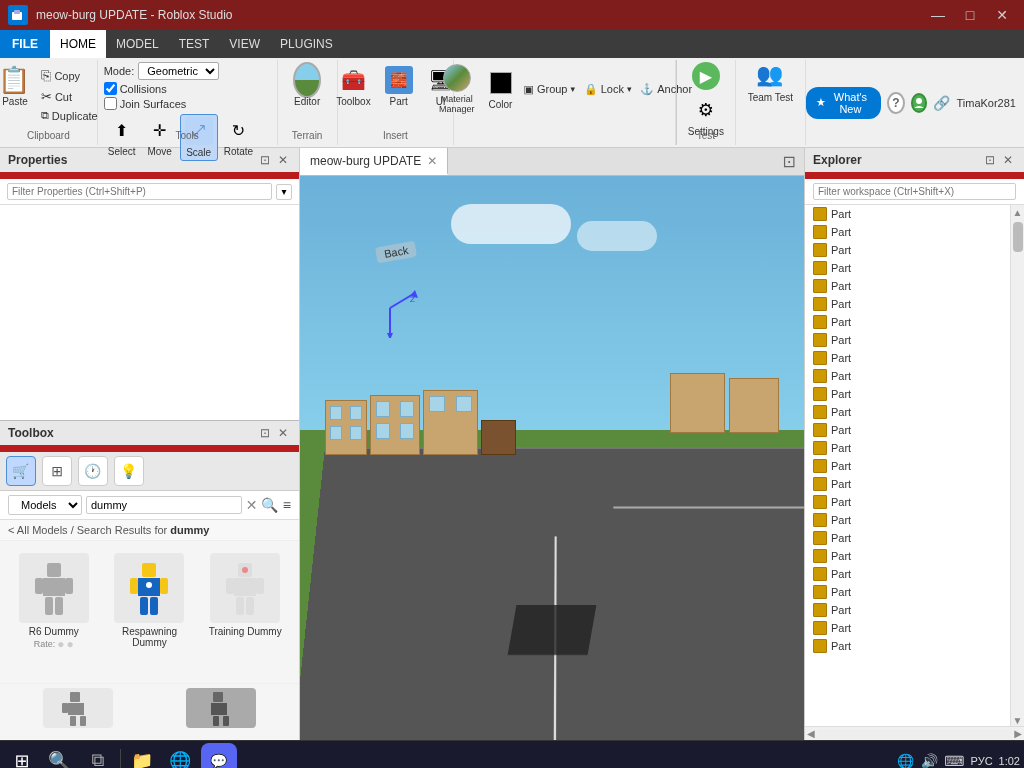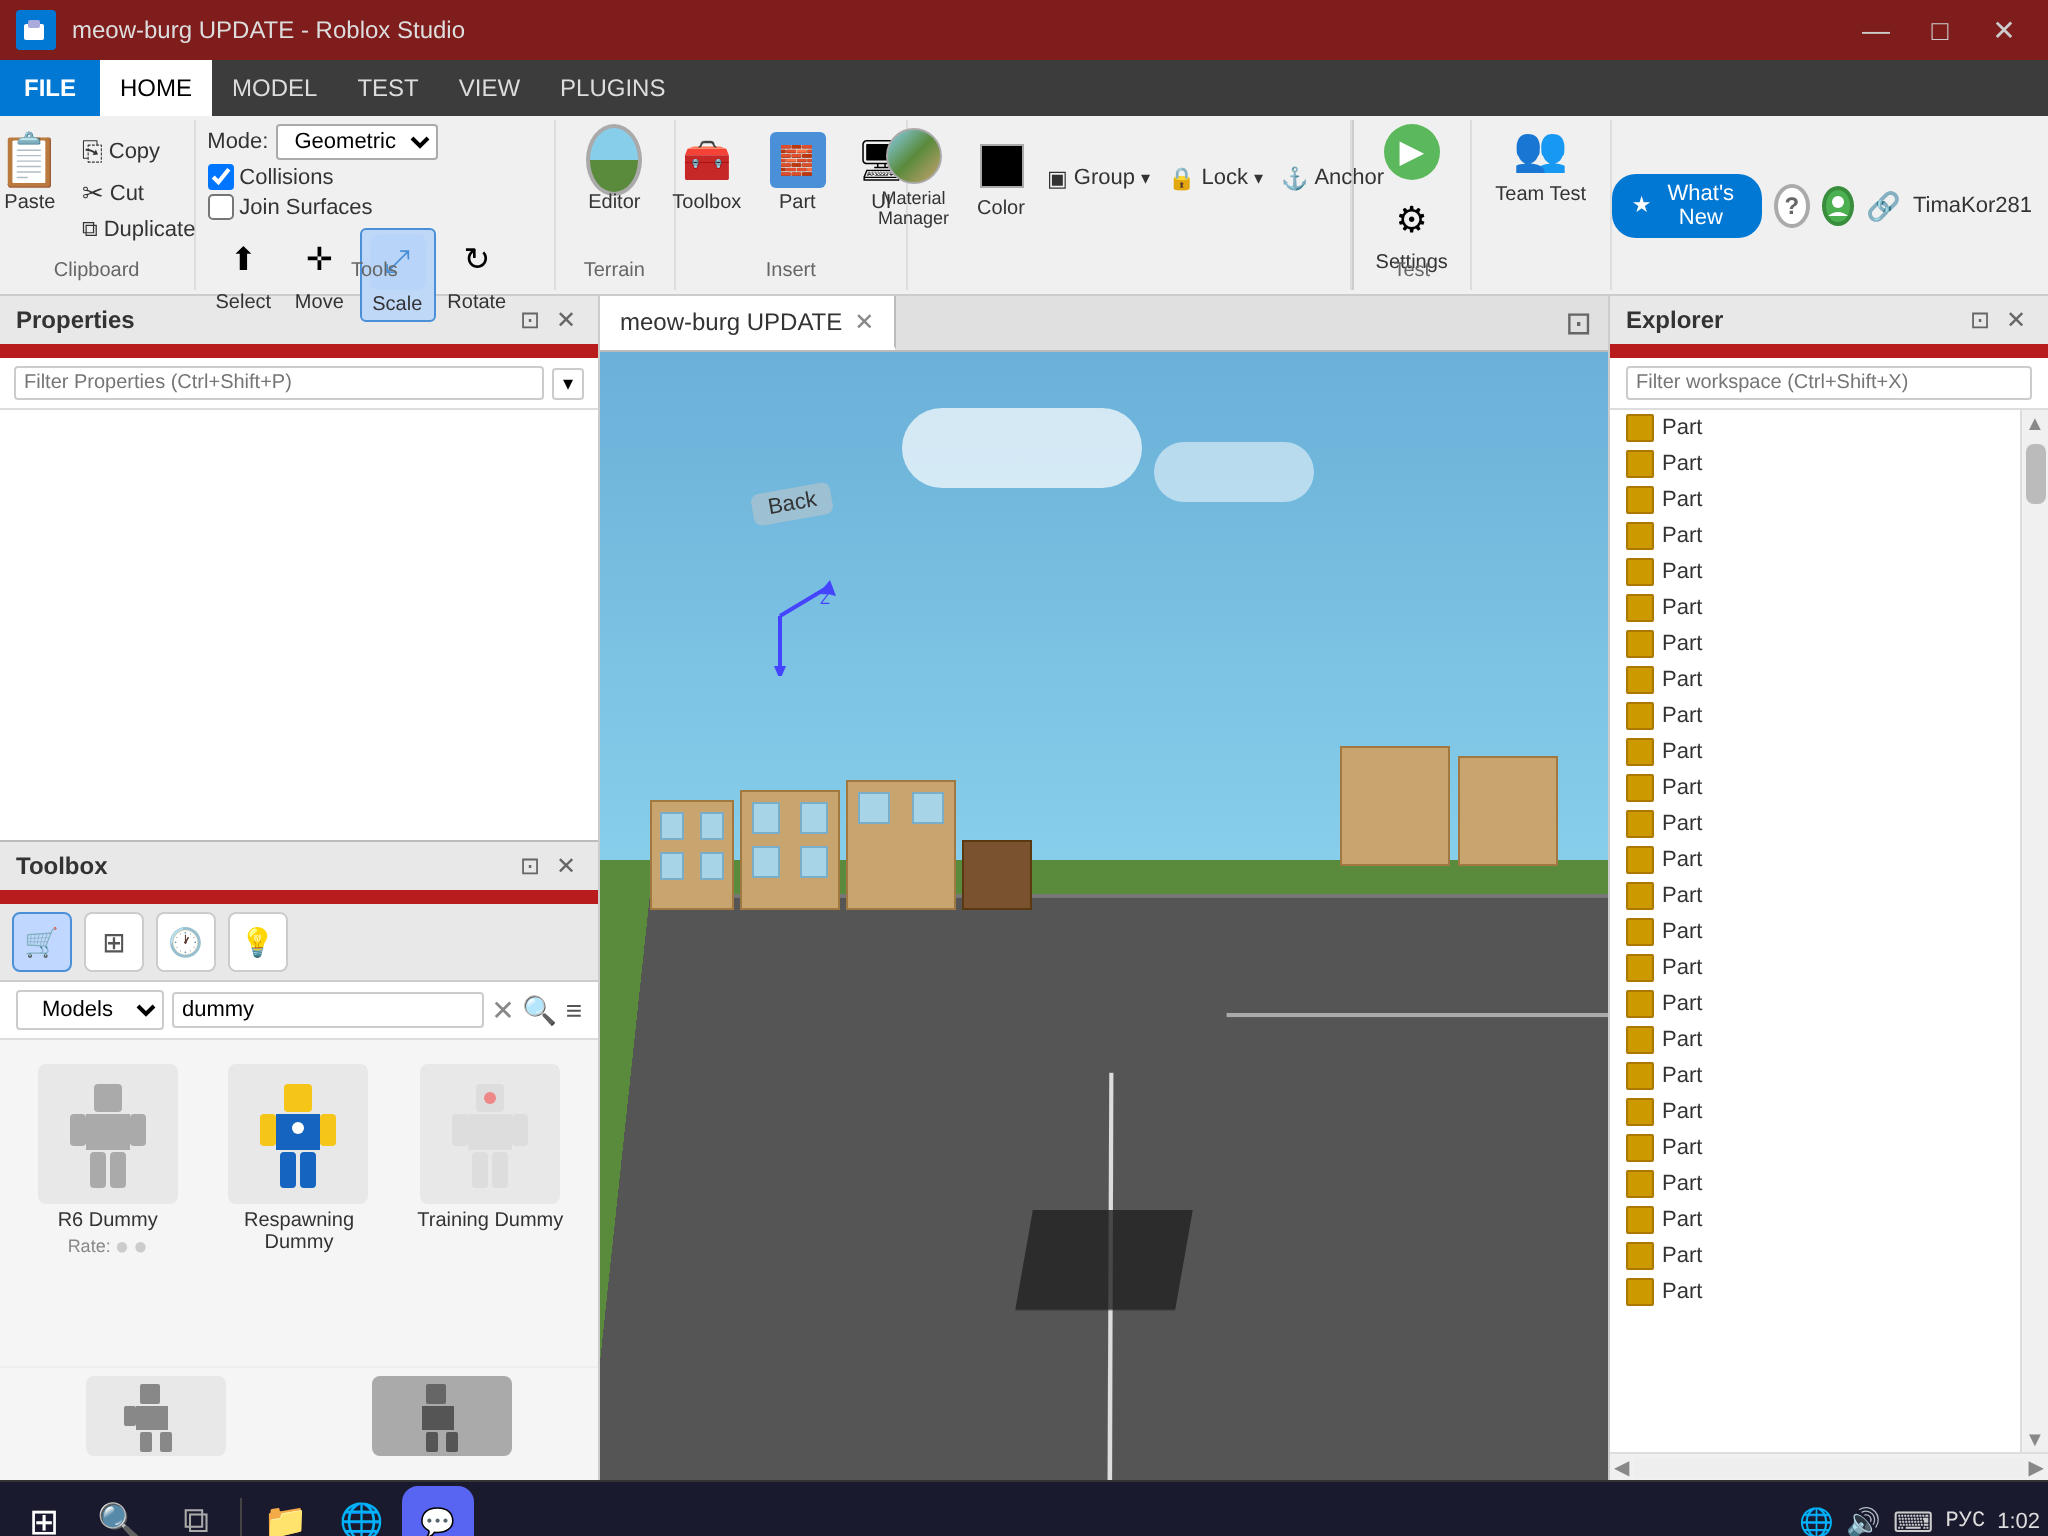--- a/index.html
+++ b/index.html
@@ -351,20 +351,23 @@
       </div>
       <div class="toolbox-search-row">
         <select class="toolbox-category">
           <option>Models</option>
         </select>
         <input type="text" class="toolbox-search-input" value="dummy" style="">
         <button class="toolbox-search-clear">✕</button>
         <button class="toolbox-search-icon">🔍</button>
         <button class="toolbox-filter-btn">≡</button>
       </div>
+      <div class="toolbox-breadcrumb">
+        <span>&lt; All Models / Search Results for </span><strong>dummy</strong>
+      </div>
       <div class="toolbox-grid">
 
         <div class="toolbox-item">
           <div class="dummy-icon">
             <svg width="50" height="60" viewBox="0 0 50 60">
               <rect x="18" y="5" width="14" height="14" fill="#aaa" rx="2"></rect>
               <rect x="14" y="20" width="22" height="18" fill="#aaa"></rect>
               <rect x="6" y="20" width="8" height="16" fill="#aaa" rx="2"></rect>
               <rect x="36" y="20" width="8" height="16" fill="#aaa" rx="2"></rect>
               <rect x="16" y="39" width="8" height="18" fill="#aaa" rx="2"></rect>
@@ -645,16 +648,16 @@
   <div class="taskbar-btn" style="color:#aaa;">🔍</div>
   <div class="taskbar-btn" style="color:#aaa;">⧉</div>
   <div class="taskbar-sep"></div>
   <div class="taskbar-btn" style="color:#f9a825;">📁</div>
   <div class="taskbar-btn" style="color:#0078d4;">🌐</div>
   <div class="taskbar-btn" style="background:#5865f2;border-radius:8px;font-size:14px;color:white;">💬</div>
   <div id="taskbar-right">
     <span style="font-size:14px;">🌐</span>
     <span style="font-size:14px;">🔊</span>
     <span style="font-size:14px;">⌨</span>
-    <span style="color:#ddd;font-size:11px;font-family:Liberation Mono, monospace;">РУС</span>
+    <span style="color:#ddd;font-size:11px;">РУС</span>
     <span style="color:#ddd;font-size:11px;font-weight:500;">1:02</span>
   </div>
 </div>
 
 </body></html>

